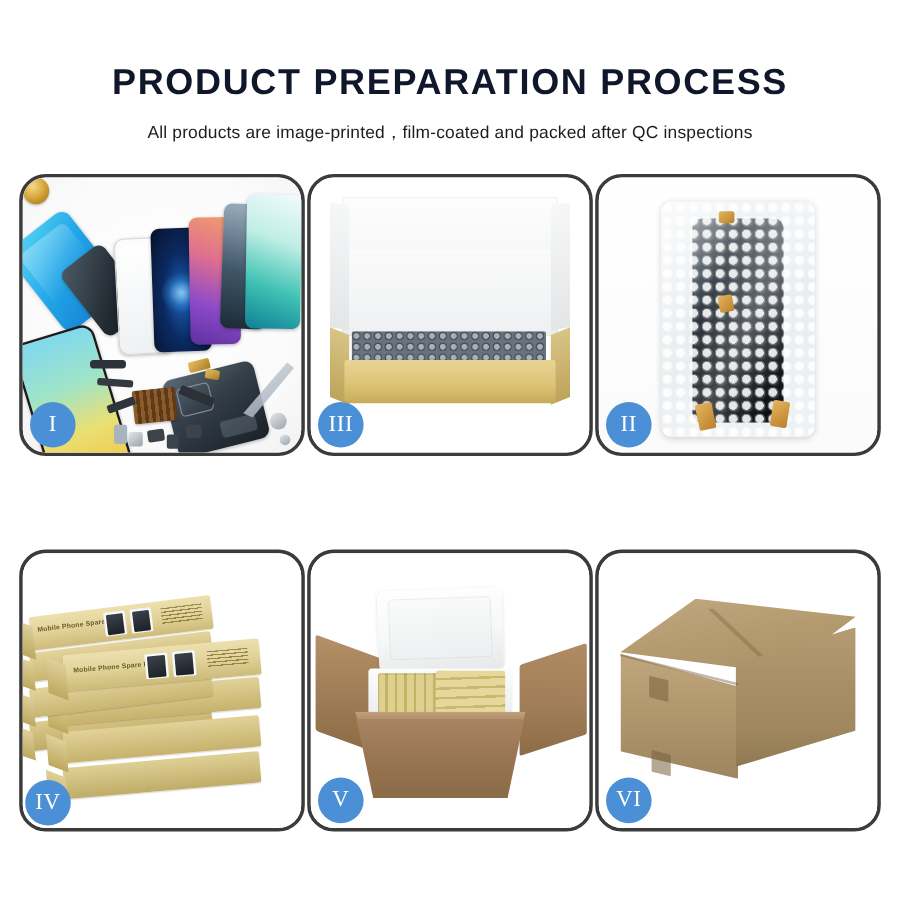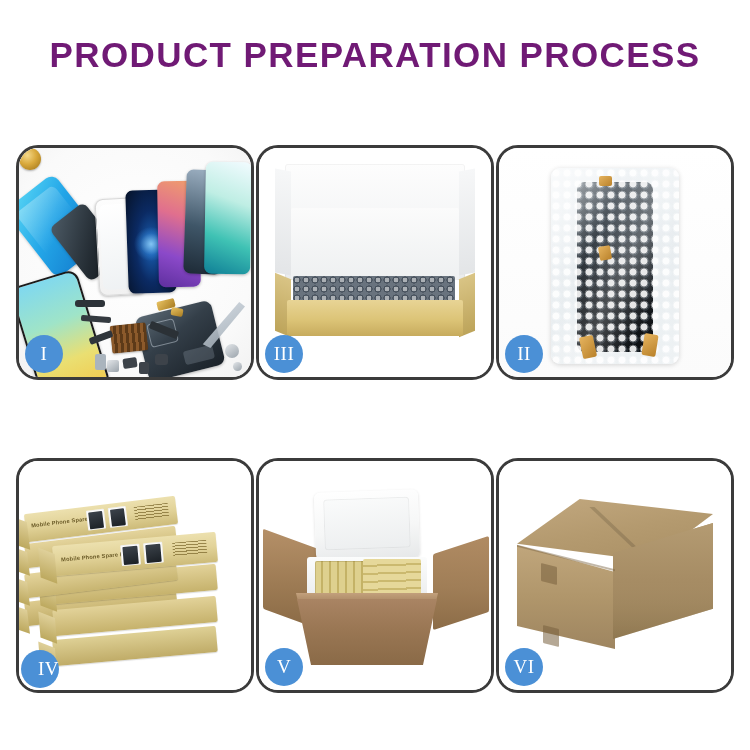--- a/index.html
+++ b/index.html
@@ -16,26 +16,26 @@
   }
 
   
   .header {
     width: 750px;
     padding-top: 36px;
     text-align: center;
   }
   .page-title {
     font-family: "Liberation Sans", sans-serif;
-    font-size: 35px;
+    font-size: 30px;
     font-weight: 700;
     letter-spacing: 1.4px;
-    color: #701a75;
+    color: #0f172a;
     line-height: 1.1;
-    margin: 0;
+    margin: 16px;
     white-space: nowrap;
   }
   .page-subtitle {
     font-family: "Liberation Sans", sans-serif;
     font-size: 14.5px;
     font-weight: 400;
     color: #1d1d1d;
     letter-spacing: 0.15px;
     margin: 11px 0 0 0;
     white-space: nowrap;
@@ -83,21 +83,21 @@
     border-radius: 50%;
     background: #4b90d6;
     color: #ffffff;
     font-family: "Liberation Serif", serif;
     font-size: 19px;
     line-height: 38px;
     text-align: center;
     letter-spacing: 0.5px;
     z-index: 6;
   }
-  .step-card:nth-child(4) .step-badge { left: 2px; bottom: 2px; text-align: right; }
+  .step-card:nth-child(4) .step-badge { left: 2px; bottom: 2px; }
 
   
   .p1-bg { background:
      radial-gradient(circle at 50% 45%, #ffffff 0%, #fafafa 70%, #f2f2f2 100%); }
   .phone {
     position: absolute;
     border-radius: 7px;
     box-shadow: 0 1px 3px rgba(0,0,0,.28);
   }
   
@@ -418,20 +418,21 @@
   .p6-crease {
     position:absolute; left: 18px; top: 96px; width: 98px; height: 1.5px;
     background: rgba(120,98,64,.45); transform: skewY(14deg);
   }
 </style>
 </head>
 <body>
 
 <div class="header">
   <h1 class="page-title">PRODUCT PREPARATION PROCESS</h1>
+  <p class="page-subtitle">All products are image-printed，film-coated and packed after QC inspections</p>
 </div>
 
 <div class="steps-grid">
 
   <div class="step-card">
     <div class="card-photo p1-bg">
       <div class="photo-inner">
         <div class="phone p1-blue"></div>
         <div class="phone p1-darkphone"></div>
         <div class="phone p1-glass"></div>

